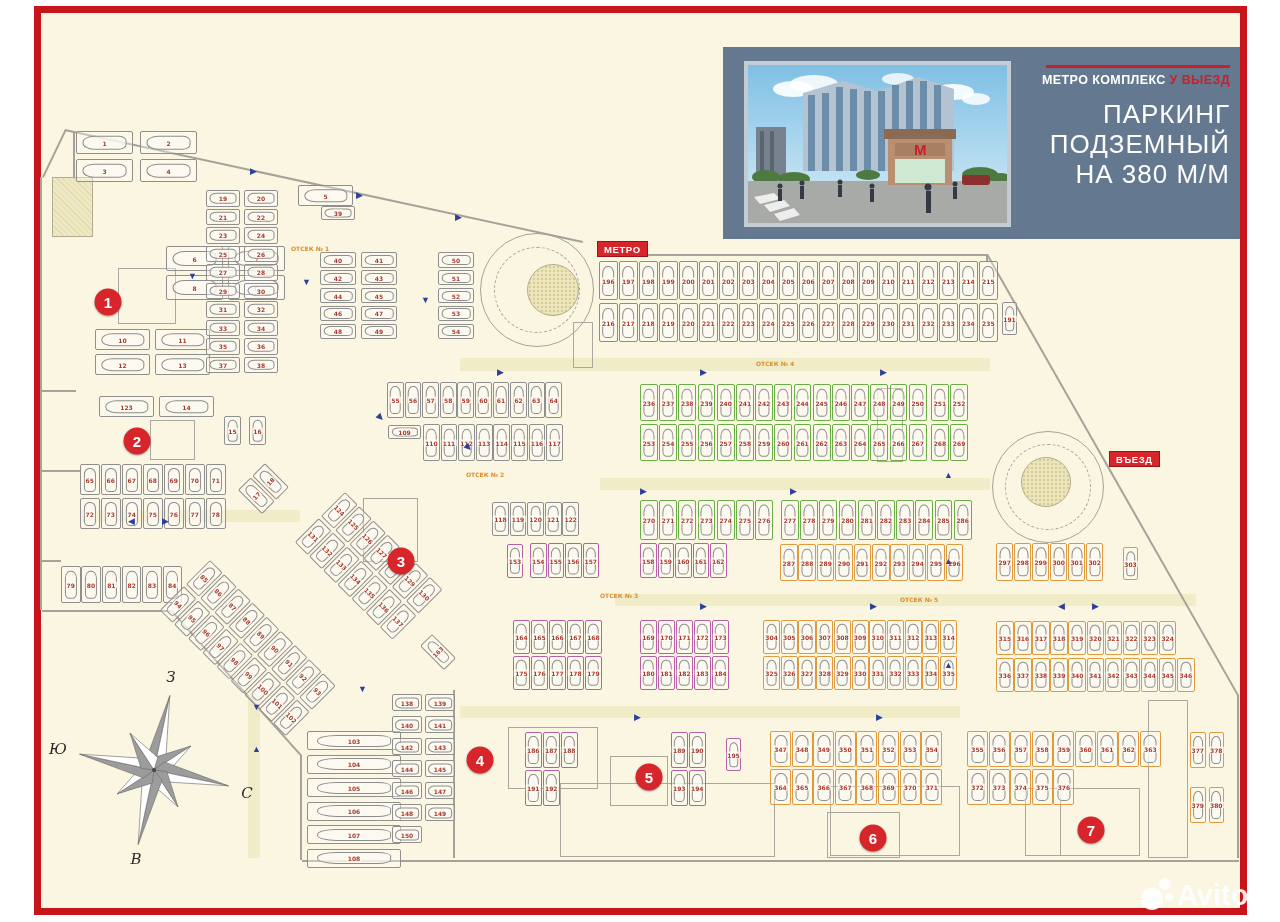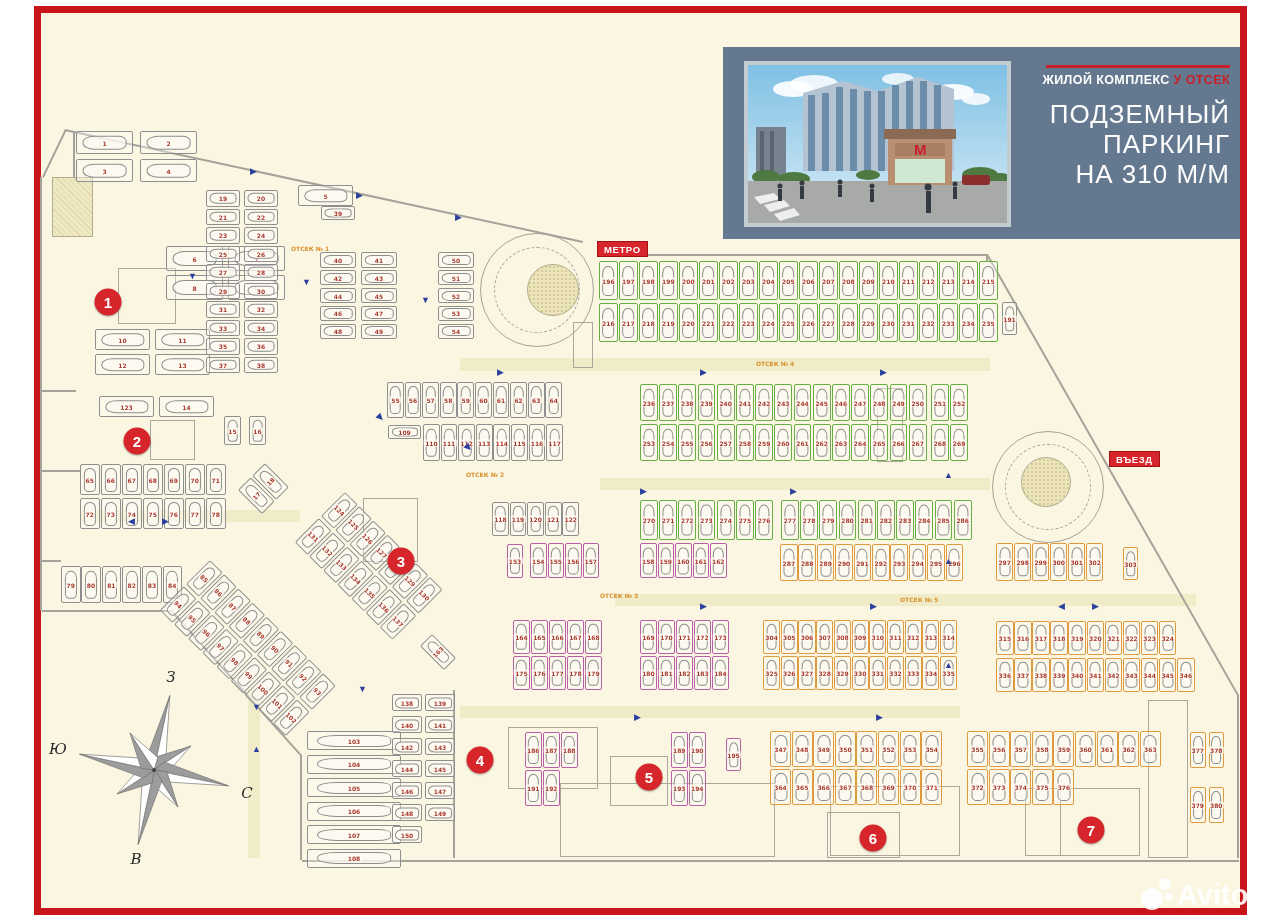--- a/index.html
+++ b/index.html
@@ -1812,27 +1812,27 @@
           <rect x="178" y="126" width="5" height="22"></rect>
             <circle cx="180" cy="122" r="3.5"></circle>
           <rect x="205" y="122" width="4" height="12"></rect>
             <circle cx="207" cy="119" r="2.5"></circle>
         </g>
       </svg>
     </div>
     <div id="brand">
       <div class="redbar"></div>
       <div class="tagline">
-        <span>ЖИЛОЙ КОМПЛЕКС</span>
-        <span class="tag-red">У ОТСЕК</span>
+        <span>МЕТРО КОМПЛЕКС</span>
+        <span class="tag-red">У ВЫЕЗД</span>
       </div>
       <div id="bigtitle">
+        <div>ПАРКИНГ</div>
         <div>ПОДЗЕМНЫЙ</div>
-        <div>ПАРКИНГ</div>
-        <div>НА 310 М/М</div>
+        <div>НА 380 М/М</div>
       </div>
     </div>
   </div>
 
   <div id="compass"><svg width="164" height="164" viewBox="0 0 164 164">
         <polygon points="82.0,6.0 72.0,73.6 82,82" fill="#9c9c9c" stroke="#6e6e6e" stroke-width="0.6"></polygon>
         <polygon points="82.0,6.0 92.0,73.6 82,82" fill="#ffffff" stroke="#6e6e6e" stroke-width="0.6"></polygon>
         <polygon points="113.1,50.9 80.9,69.0 82,82" fill="#9c9c9c" stroke="#6e6e6e" stroke-width="0.6"></polygon>
         <polygon points="113.1,50.9 95.0,83.1 82,82" fill="#ffffff" stroke="#6e6e6e" stroke-width="0.6"></polygon>
         <polygon points="158.0,82.0 90.4,72.0 82,82" fill="#9c9c9c" stroke="#6e6e6e" stroke-width="0.6"></polygon>

